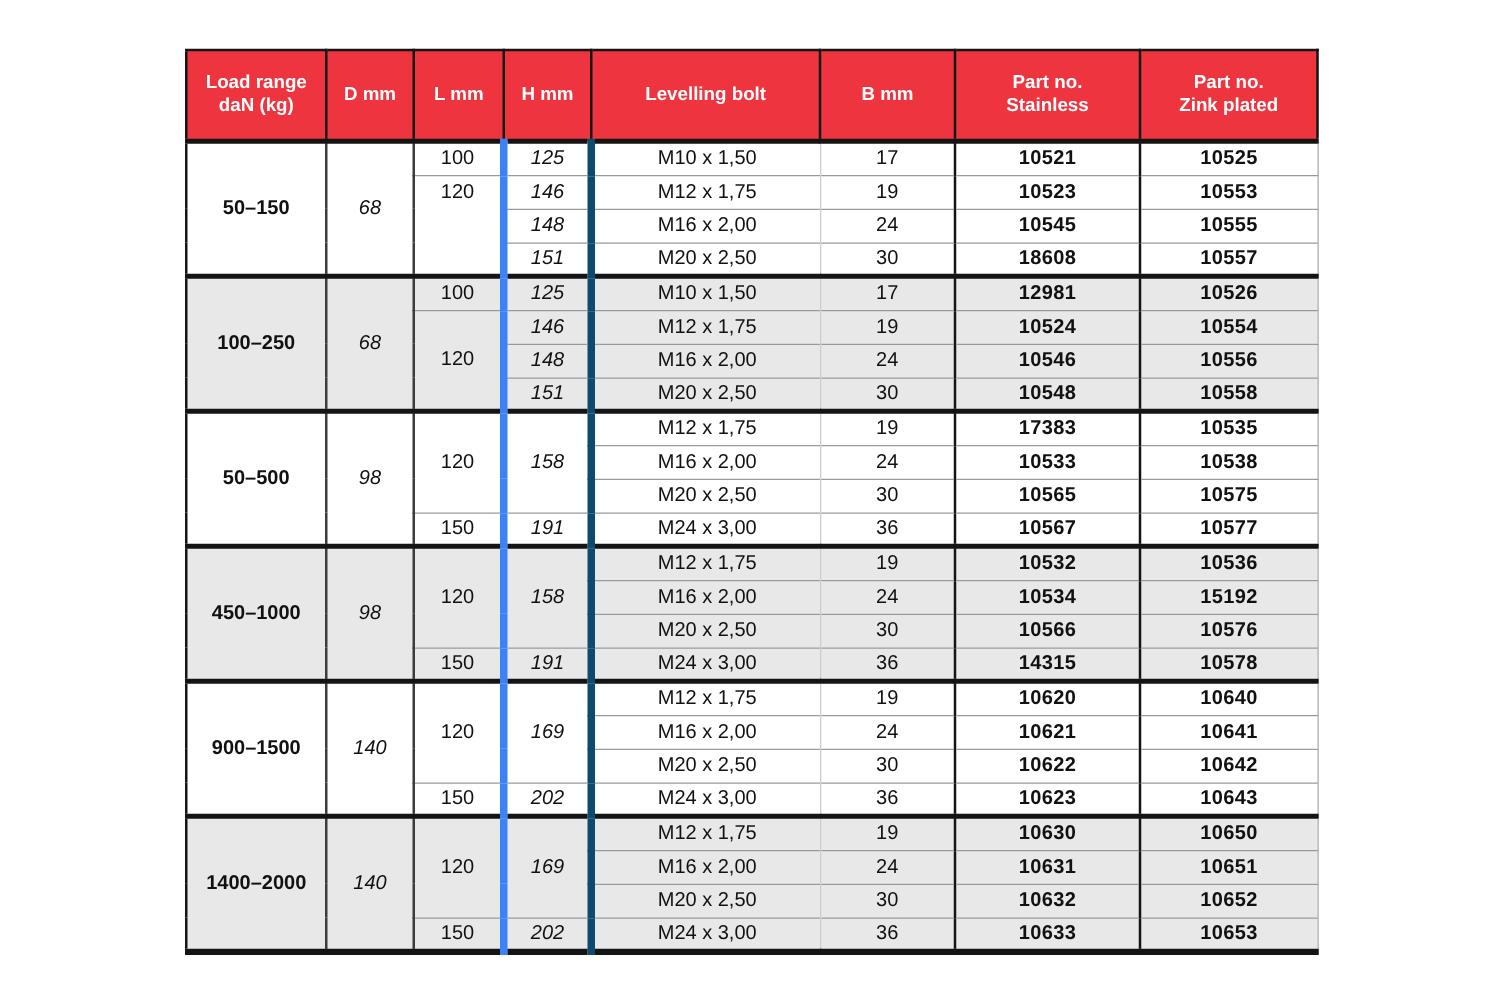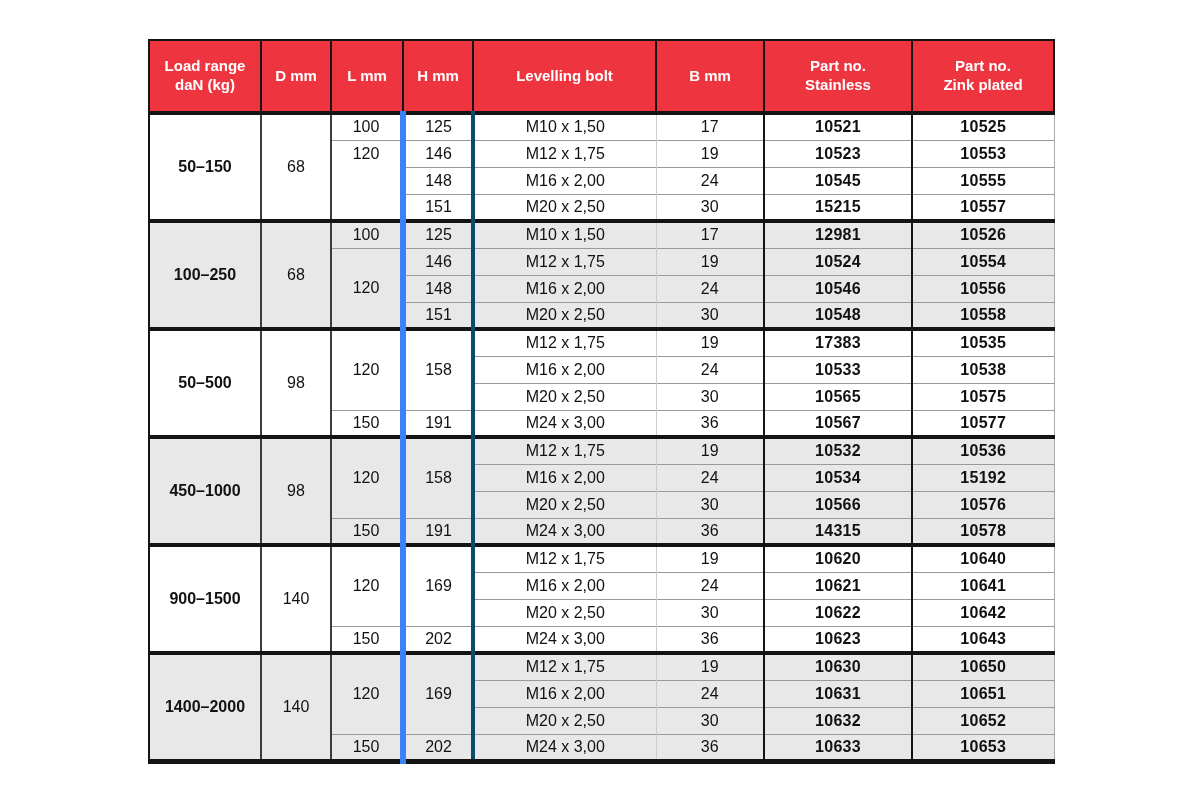--- a/index.html
+++ b/index.html
@@ -58,23 +58,23 @@
     height: 27px;
     text-align: center;
     vertical-align: middle;
     font-size: 16px;
     padding: 0 6px;
     border-top: 1px solid var(--row-line);
     background: #ffffff;
   }
   tbody.alt td { background: var(--alt-bg); }
   td.cell-load { font-weight: bold; border-right: 2px solid var(--line-dark); }
-  td.cell-d    { border-right: 2px solid var(--line-dark); }
+  td.cell-d    { border-right: 2px solid var(--line-dark); font-style: italic; }
   td.cell-l    { border-right: 6px solid #3b82f6; }
-  td.cell-h    { border-right: 4px solid #0c4a6e; }
+  td.cell-h    { border-right: 6px solid #0c4a6e; font-style: italic; }
   td.cell-bolt { border-right: 1px solid var(--light-line); }
   td.cell-b    { border-right: 2px solid var(--line-black); }
   td.cell-stainless { border-right: 2px solid var(--line-black); font-weight: bold; letter-spacing: 0.3px; }
   td.cell-zink { font-weight: bold; letter-spacing: 0.3px; text-align: center; }
   
   tbody.group-0 td.cell-l[rowspan="3"] { vertical-align: top; padding-top: 4px; }
 </style>
 </head>
 <body>
 
@@ -130,21 +130,21 @@
             <td class="cell-h">148</td>
             <td class="cell-bolt">M16 x 2,00</td>
             <td class="cell-b">24</td>
             <td class="cell-stainless">10545</td>
             <td class="cell-zink">10555</td>
           </tr>
           <tr>
             <td class="cell-h">151</td>
             <td class="cell-bolt">M20 x 2,50</td>
             <td class="cell-b">30</td>
-            <td class="cell-stainless">15215</td>
+            <td class="cell-stainless">18608</td>
             <td class="cell-zink">10557</td>
           </tr>
         </tbody>
         <tbody class="group group-1 alt">
           <tr>
             <td class="cell-load" rowspan="4">100–250</td>
             <td class="cell-d" rowspan="4">68</td>
             <td class="cell-l">100</td>
             <td class="cell-h">125</td>
             <td class="cell-bolt">M10 x 1,50</td>

